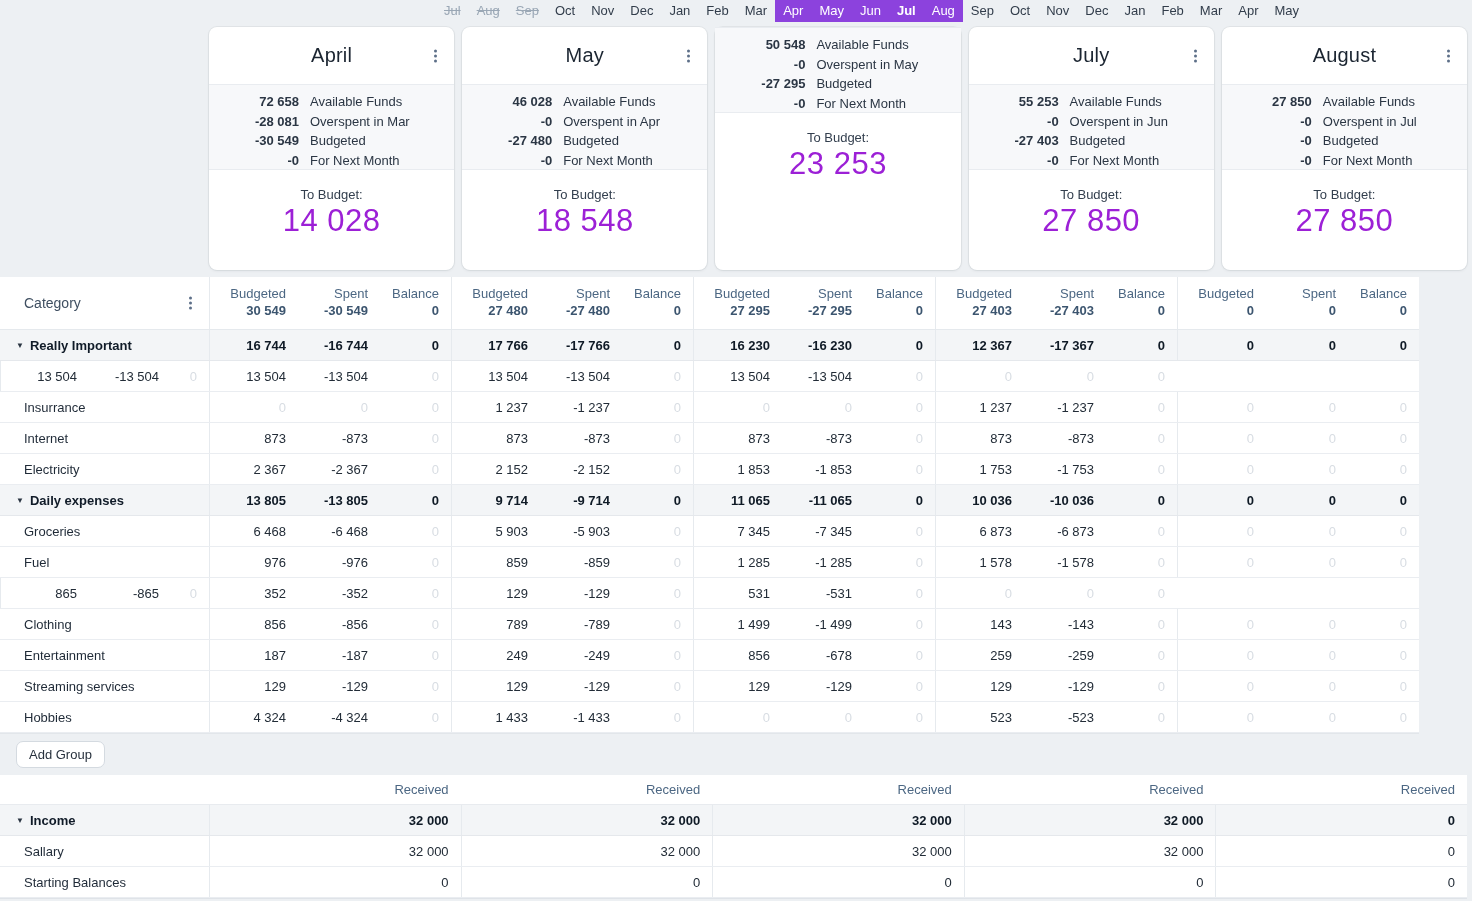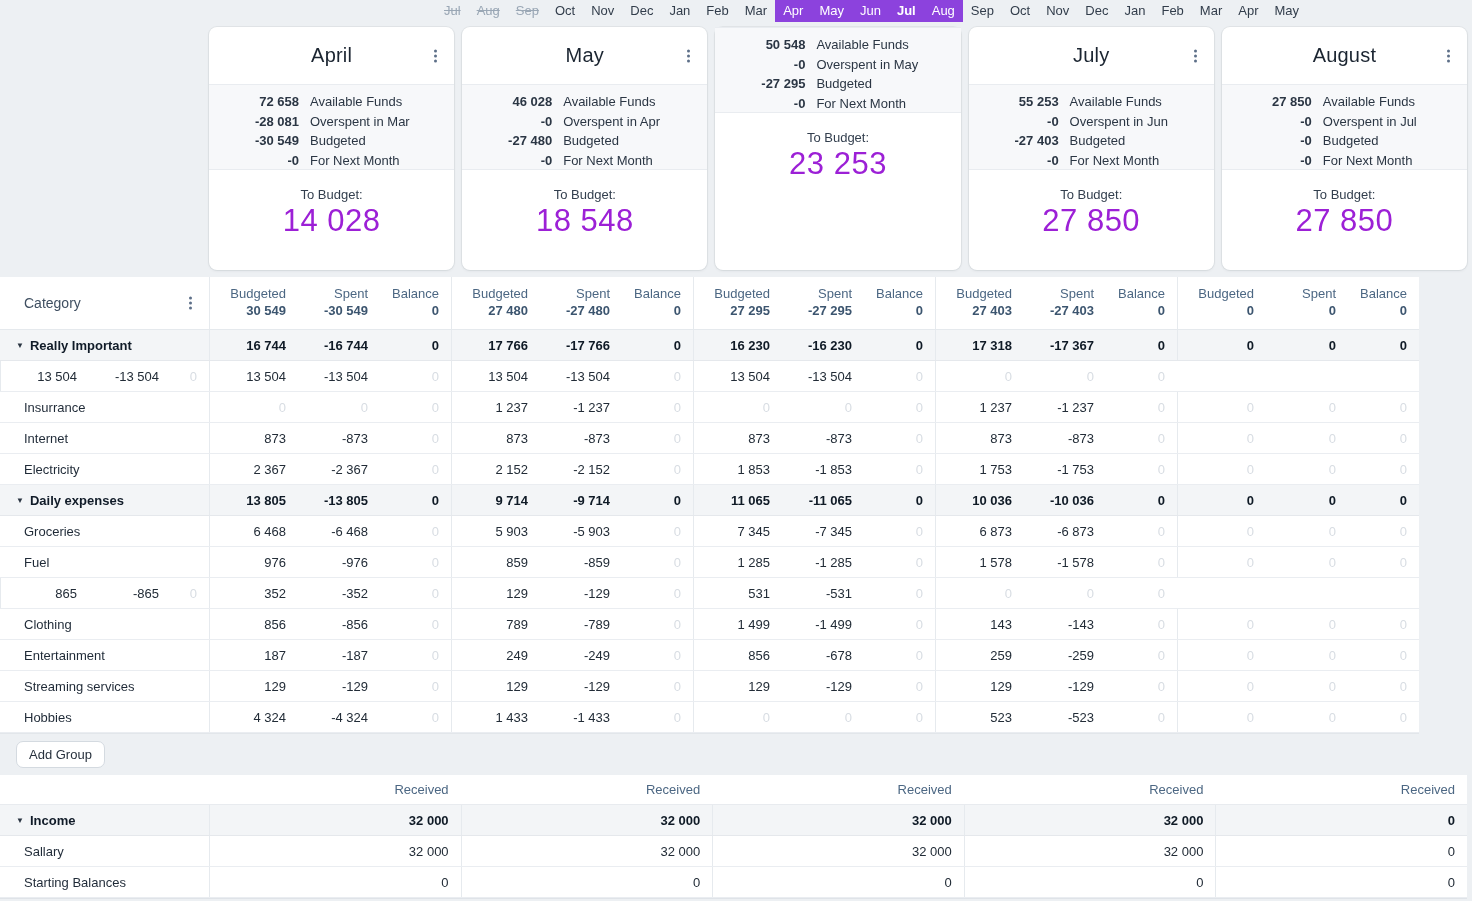--- a/index.html
+++ b/index.html
@@ -319,21 +319,21 @@
             <div class="val">17 766</div>
             <div class="val">-17 766</div>
             <div class="val">0</div>
           </div>
           <div class="month-cells">
             <div class="val">16 230</div>
             <div class="val">-16 230</div>
             <div class="val">0</div>
           </div>
           <div class="month-cells">
-            <div class="val">17 318</div>
+            <div class="val">12 367</div>
             <div class="val">-17 367</div>
             <div class="val">0</div>
           </div>
           <div class="month-cells">
             <div class="val">0</div>
             <div class="val">0</div>
             <div class="val">0</div>
           </div>
         </div>
         <div class="row">

